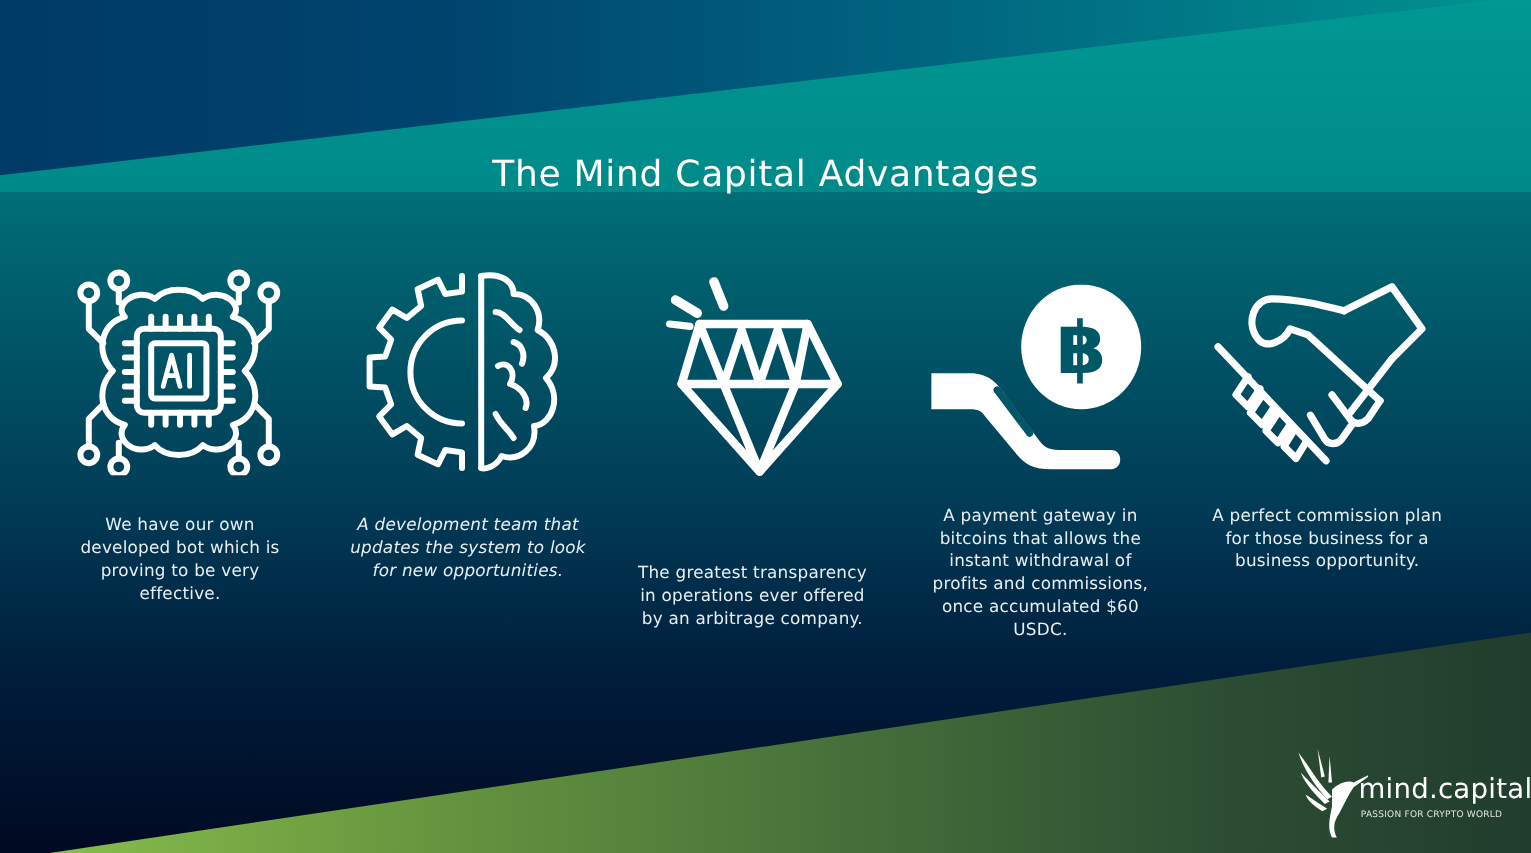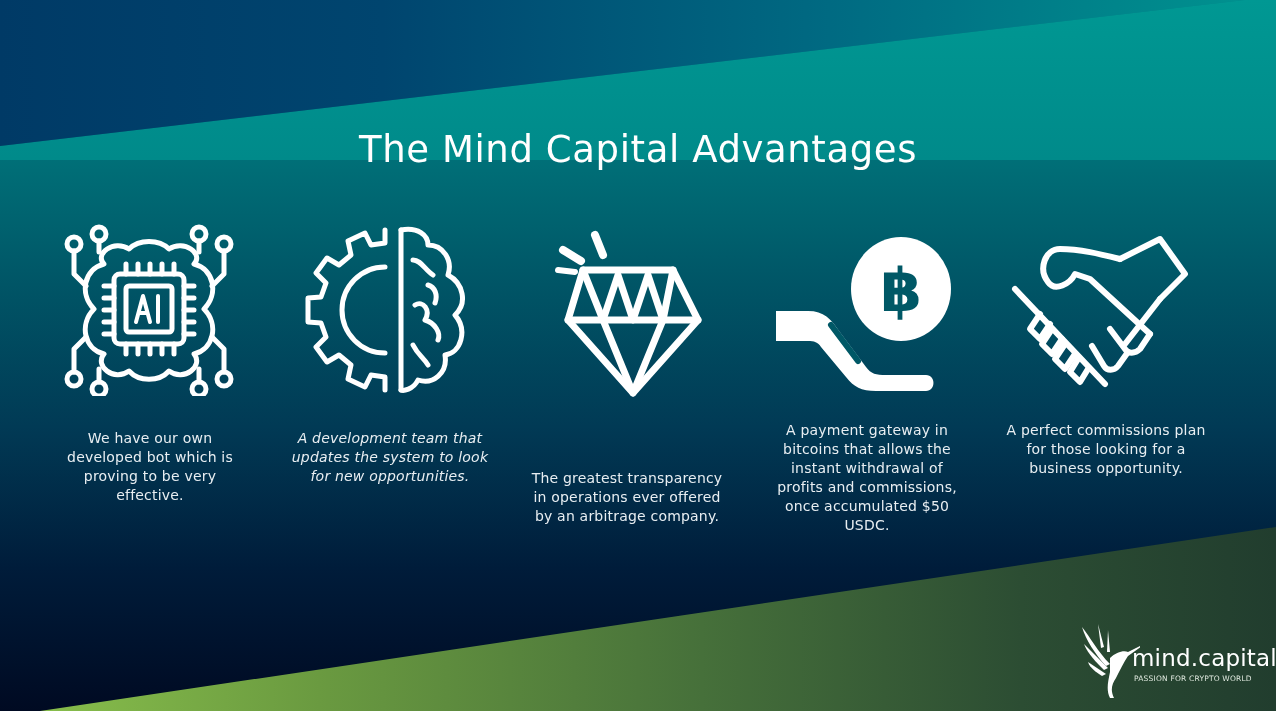--- a/index.html
+++ b/index.html
@@ -19,21 +19,21 @@
     clip-path: polygon(1245px 0, 1276px 0, 1276px 160px, 0 160px, 0 146px);
     z-index: 0;
   }
   .bg-bottom {
     position: absolute; left: 0; top: 520px; width: 1276px; height: 191px;
     background: linear-gradient(90deg, #8cc34d 0%, #6a9a40 25%, #46703a 55%, #2c4d33 80%, #213d2e 100%);
     clip-path: polygon(40px 191px, 1276px 7px, 1276px 191px);
   }
   .title {
     position: absolute; left: 0; width: 1276px; top: 128px; text-align: center;
-    color: #ffffff; font-size: 37px; letter-spacing: 0.6px; font-weight: normal;
+    color: #ffffff; font-size: 30px; letter-spacing: 0.6px; font-weight: normal;
   }
   .icon { position: absolute; }
   .desc {
     position: absolute; width: 200px; text-align: center; color: #e8eef2;
     font-size: 14px; line-height: 19px; letter-spacing: 0.2px;
   }
   .logo { position: absolute; left: 1080px; top: 622px; width: 185px; height: 78px; }
   .logo-text {
     position: absolute; left: 52px; top: 23px; color: #ffffff; font-size: 23px;
     letter-spacing: 0.2px;
@@ -118,37 +118,37 @@
 <div class="desc" style="left:527px; top:429px;margin-top:40px;">The greatest transparency in operations ever offered by an arbitrage company.</div>
 
 <div class="icon" style="left:776px; top:237px; width:178px; height:156px;">
   <svg width="178" height="156" viewBox="0 0 178 156" fill="none">
     <ellipse cx="125" cy="52" rx="50" ry="52" fill="#fff"></ellipse>
     <text x="125" y="74" text-anchor="middle" font-family="DejaVu Sans, sans-serif" font-weight="bold" font-size="60" fill="#005866">฿</text>
     <path d="M0 74 H32 C 48 74, 55 82, 63 94 L 90 130 C 95 137, 100 138, 110 138 H 150 C 160 138, 160 154, 150 154 H 100 C 85 154, 78 150, 70 140 L 45 110 C 42 105, 38 104, 32 104 H0 Z" fill="#fff"></path>
     <path d="M55 88 L 82 124" stroke="#005866" stroke-width="6" stroke-linecap="round"></path>
   </svg>
 </div>
-<div class="desc" style="left:767px; top:421px;">A payment gateway in bitcoins that allows the instant withdrawal of profits and commissions, once accumulated $50 USDC.</div>
+<div class="desc" style="left:767px; top:421px;">A payment gateway in bitcoins that allows the instant withdrawal of profits and commissions, once accumulated $60 USDC.</div>
 
 <div class="icon" style="left:1010px; top:234px; width:180px; height:155px;">
   <svg width="180" height="155" viewBox="0 0 180 155" fill="none" stroke="#fff" stroke-width="6" stroke-linecap="round" stroke-linejoin="round">
     <path d="M5 55 L 95 150"></path>
     <path d="M110 25 L 150 5 L 175 40 L 150 65"></path>
     <path d="M110 25 C 90 20, 70 15, 50 15 C 35 15, 28 35, 38 48 C 45 58, 60 50, 65 40 L 80 45 L 140 100"></path>
     <path d="M150 65 L 115 110"></path>
     <path d="M30 80 L 20 95 L 30 105 L 40 90"></path>
     <path d="M42 95 L 32 110 L 42 120 L 52 105"></path>
     <path d="M55 110 L 45 125 L 55 135 L 65 120"></path>
     <path d="M68 125 L 60 138 L 70 148 L 78 135"></path>
     <path d="M140 100 L 130 115 C 125 120, 118 120, 115 115 L 100 95"></path>
     <path d="M118 118 L 108 132 C 104 137, 97 137, 94 132 L 82 112"></path>
   </svg>
 </div>
-<div class="desc" style="left:1006px; top:421px;">A perfect commissions plan for those looking for a business opportunity.</div>
+<div class="desc" style="left:1006px; top:421px;">A perfect commission plan for those business for a business opportunity.</div>
 
 <div class="logo">
   <svg width="60" height="78" viewBox="0 0 60 78" fill="#fff" style="position:absolute;left:0;top:0;">
     <path d="M2 5 C 10 15, 18 30, 30 42 L 26 44 C 15 32, 6 18, 2 5 Z"></path>
     <path d="M4 22 C 12 30, 20 38, 28 46 L 24 48 C 16 40, 8 32, 4 22 Z"></path>
     <path d="M8 40 C 14 44, 20 48, 26 52 L 22 54 C 16 50, 10 46, 8 40 Z"></path>
     <path d="M18 2 L 24 25 L 21 26 Z"></path>
     <path d="M28 8 L 30 30 L 27 30 Z"></path>
     <path d="M30 36 C 36 30, 44 28, 48 30 L 68 20 L 48 34 C 44 40, 40 48, 36 56 C 32 62, 30 68, 34 76 L 30 76 C 26 68, 28 60, 30 50 Z"></path>
   </svg>

